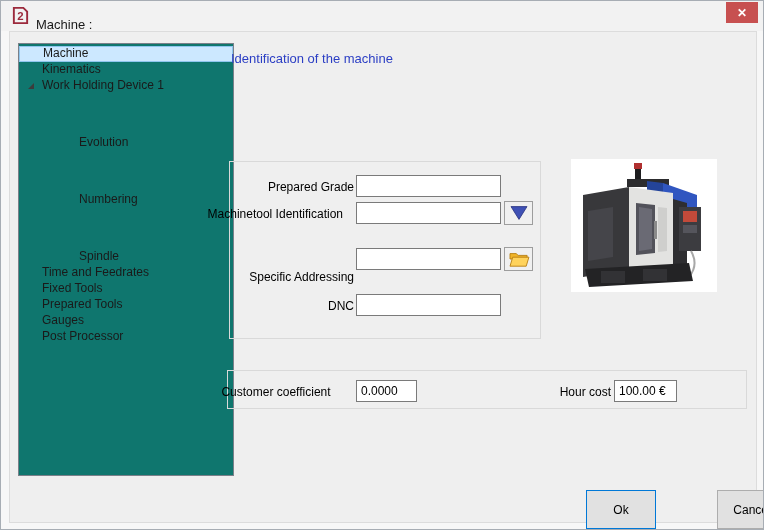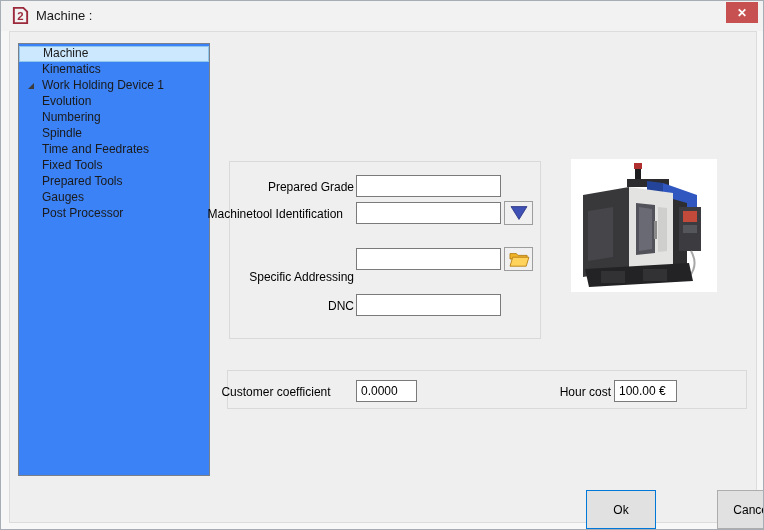--- a/index.html
+++ b/index.html
@@ -15,45 +15,45 @@
     border:1px solid #a7adb4;
     overflow:hidden;
   }
   
   .titlebar {
     position:absolute; left:0; top:0; width:100%; height:30px;
     background:#f2f2f2;
   }
   .title-icon { position:absolute; left:10px; top:5px; width:19px; height:19px; }
   .title-text {
-    position:absolute; left:35px; top:7px;
+    position:absolute; left:35px; top:16px;
     font-size:13px; color:#1a1a1a;
   }
   .close-btn {
     position:absolute; left:725px; top:1px; width:32px; height:21px;
     background:#c75050; color:#ffffff;
     display:flex; align-items:center; justify-content:center;
     font-size:12px; font-weight:bold; cursor:default;
   }
   
   .content-panel {
     position:absolute; left:8px; top:30px; width:748px; height:492px;
     background:#efefef; border:1px solid #dcdcdc;
   }
   
   .tree {
-    position:absolute; left:17px; top:42px; width:192px; height:433px;
-    background:#3b82f6; border:1px solid #7a8089;
+    position:absolute; left:17px; top:42px; width:216px; height:433px;
+    background:#0f766e; border:1px solid #7a8089;
     padding-top:2px; font-size:12px; color:#1a1a1a;
   }
   .tree-row {
     position:relative; height:16px; line-height:15px;
     padding-left:23px; white-space:nowrap; cursor:default;
   }
-  .tree-row.lvl1 { padding-left:23px; }
+  .tree-row.lvl1 { padding-left:60px;margin-top:41px; }
   .tree-row.selected {
     background:#cce8ff;
     border:1px solid #8fc6ee;
     line-height:13px;
   }
   .expander {
     position:absolute; left:9px; top:5px;
     width:0; height:0;
     border-bottom:6px solid #3c3c3c;
     border-left:6px solid transparent;
@@ -147,20 +147,21 @@
       <span>Prepared Tools</span>
     </div>
     <div class="tree-row">
       <span>Gauges</span>
     </div>
     <div class="tree-row">
       <span>Post Processor</span>
     </div>
   </div>
 
+  <div class="heading">Identification of the machine</div>
 
   <div class="groupbox gb-ident"></div>
 
   <span class="fld-label" style="left:201px; top:179px;">Prepared Grade</span>
   <input class="txt" style="left: 355px; top: 174px; width: 145px;" value="">
 
   <span class="fld-label" style="left:190px; top:206px;">Machinetool Identification</span>
   <input class="txt" style="left: 355px; top: 201px; width: 145px;" value="">
   <div class="side-btn" style="top:200px;">
     <svg width="20" height="16" viewBox="0 0 24 20">

